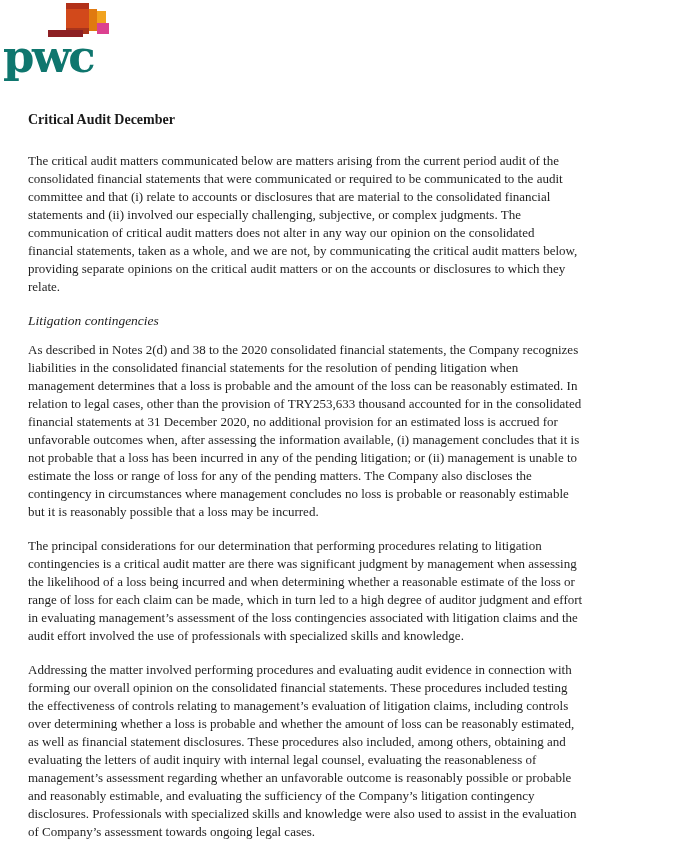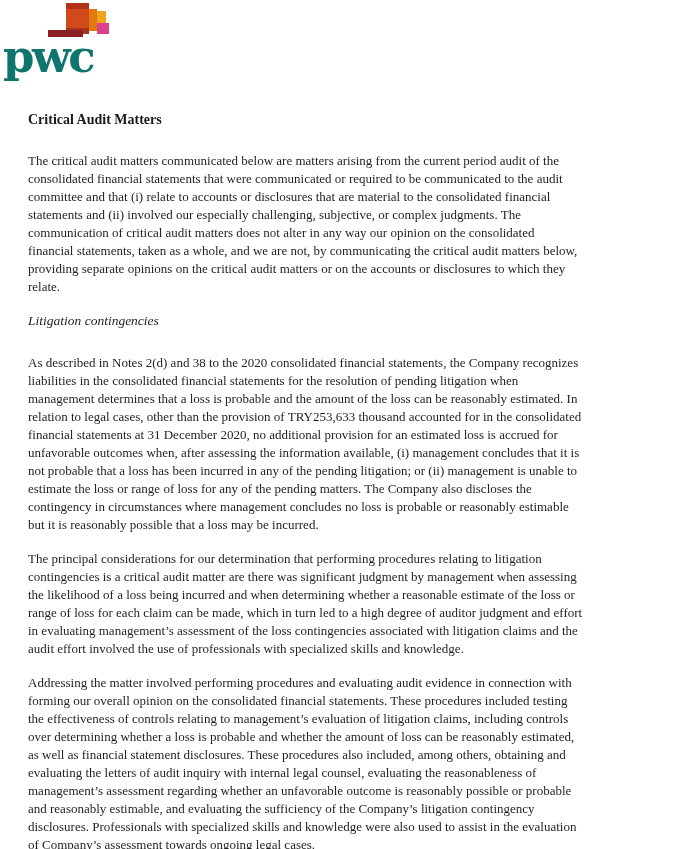--- a/index.html
+++ b/index.html
@@ -46,41 +46,41 @@
     font-size: 13px;
     line-height: 18px;
     margin: 0 0 16px 0;
     white-space: pre-line;
   }
   .subhead {
     font-size: 13.5px;
     line-height: 18px;
     font-style: italic;
     font-weight: normal;
-    margin: 0 0 24px 0;
+    margin: 0 0 11px 0;
   }
 </style>
 </head>
 <body>
 
 <div class="page">
 
   <div class="logo">
     <div class="logo-graphic">
       <span class="blk-yellow"></span>
       <span class="blk-orange"></span>
       <span class="blk-pink"></span>
       <span class="blk-red"></span>
       <span class="blk-maroon"></span>
     </div>
     <div class="wordmark">pwc</div>
   </div>
 
   <div class="content">
-    <h1 class="heading">Critical Audit Matters</h1>
+    <h1 class="heading">Critical Audit December</h1>
 
     <p class="para">The critical audit matters communicated below are matters arising from the current period audit of the
 consolidated financial statements that were communicated or required to be communicated to the audit
 committee and that (i) relate to accounts or disclosures that are material to the consolidated financial
 statements and (ii) involved our especially challenging, subjective, or complex judgments. The
 communication of critical audit matters does not alter in any way our opinion on the consolidated
 financial statements, taken as a whole, and we are not, by communicating the critical audit matters below,
 providing separate opinions on the critical audit matters or on the accounts or disclosures to which they
 relate.</p>
 

